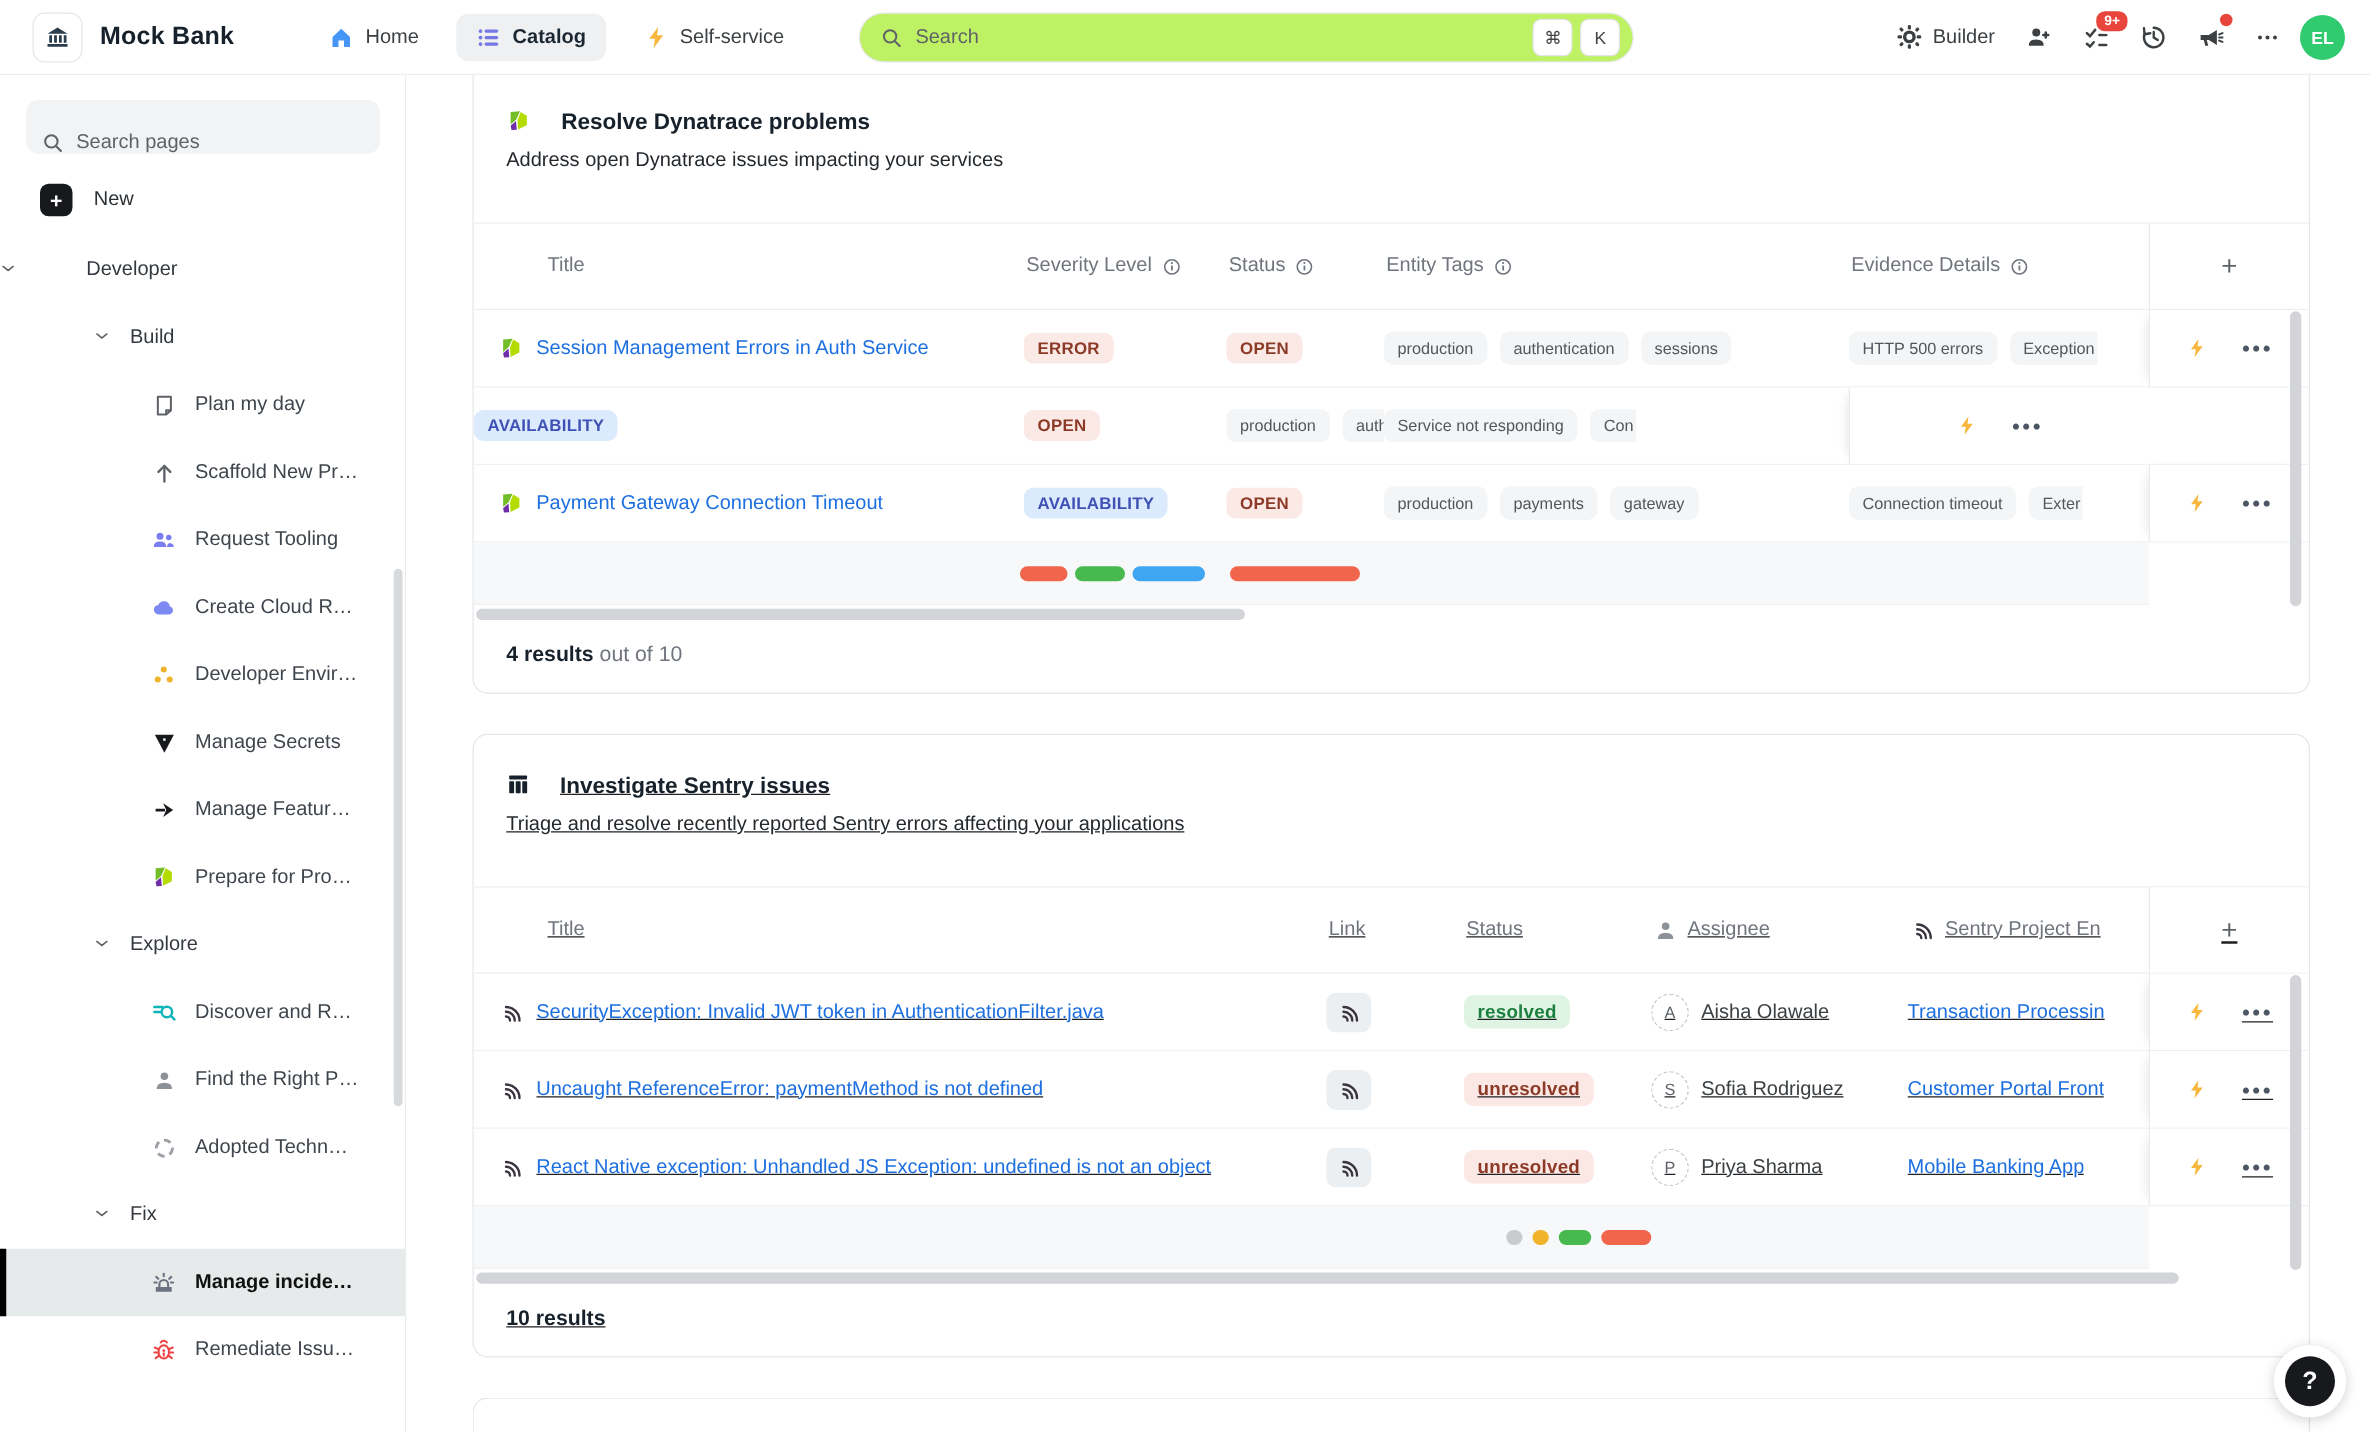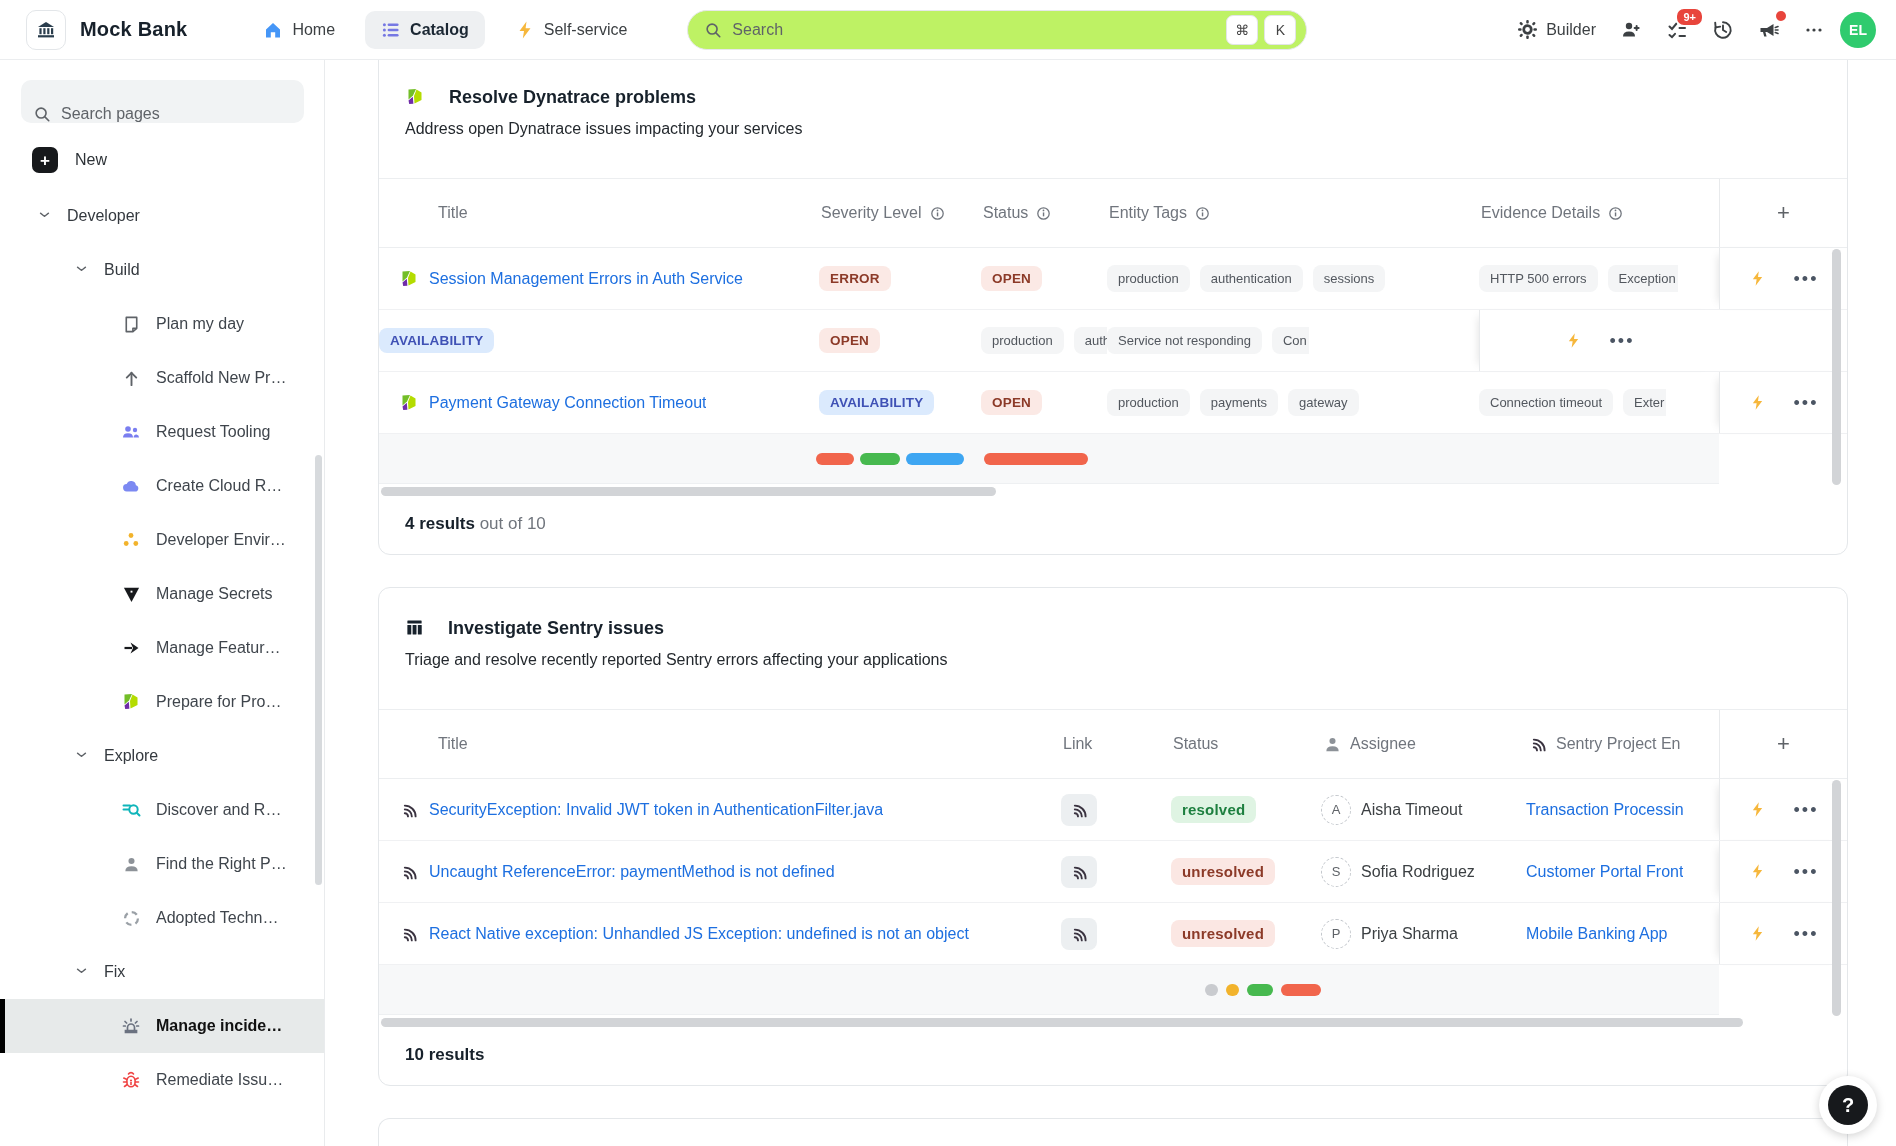--- a/index.html
+++ b/index.html
@@ -44,32 +44,32 @@
   .side-search input { border:none; outline:none; background:transparent; font-size:16px; margin-left:10px;
     color:#3c4043; width:100%; font-family:inherit; }
   .side-search input::placeholder { color:#5f6368; }
   .new-row { display:flex; align-items:center; gap:17px; padding:10px 0 10px 32px; margin:14px 0 6px 0;
     font-size:16px; color:#2d3237; cursor:pointer; }
   .plus-sq { width:26px; height:26px; background:#17191c; border-radius:7px; color:#fff; font-size:17px;
     font-weight:700; display:flex; align-items:center; justify-content:center; line-height:1; }
   .tree-row { height:54px; display:flex; align-items:center; font-size:16px; color:#3f454c;
     cursor:pointer; position:relative; }
   .tree-row .chev { color:#5f6368; font-size:12px; margin-right:16px; transform:scaleY(.8); }
-  .tree-row.group-0 { padding-left:38px; color:#34393f; }
+  .tree-row.group-0 { color:#34393f;gap:40px; }
   .tree-row.group-1 { padding-left:75px; color:#34393f; }
   .tree-row.leaf { padding-left:120px; }
   .tree-row .licon { width:22px; display:flex; justify-content:center; margin-right:14px; flex-shrink:0; }
   .tree-row.selected { background:#e7eaea; font-weight:700; color:#111; }
   .tree-row.selected::before { content:""; position:absolute; left:0; top:0; bottom:0; width:5px; background:#000; }
   .side-scroll { position:absolute; right:2px; top:395px; width:7px; height:430px; background:#d7dadd; border-radius:4px; }
 
   
   .card { border:1px solid #e4e7ea; border-radius:12px; background:#fff; }
   .card.first { margin-top:-14px; }
-  .card.second { margin-top:32px; }
+  .card.second { margin-top:32px;text-decoration:underline; }
   .card.sliver { margin-top:32px; height:40px; border-bottom:none; }
   .card-head { padding:40px 26px 0 26px; }
   .card.second .card-head { padding-top:30px; }
   .card-title-row { display:flex; align-items:flex-start; gap:24px; }
   .card-title { font-size:18px; font-weight:700; color:#17212b; }
   .card-sub { margin-top:12px; font-size:16px; color:#24292e; }
 
   .tablewrap { position:relative; margin-top:40px; }
   .trow { display:grid; align-items:center; }
   .w0 .trow { grid-template-columns:440px 162px 126px 372px 1fr 128px; }
@@ -755,21 +755,21 @@
                     </g>
                   </svg>
                 </span>
               </span>
             </div>
             <div class="cell">
               <span class="pill green">resolved</span>
             </div>
             <div class="cell">
               <span class="asg-avatar">A</span>
-              <span class="asg-name">Aisha Timeout</span>
+              <span class="asg-name">Aisha Olawale</span>
             </div>
             <div class="cell">
               <a class="link" href="#">Transaction Processin</a>
             </div>
             <div class="actions-col">
               <span class="icon">
                 <svg width="17" height="17" viewBox="0 0 20 20">
                   <path d="M11.5 1.5 L4.5 11 H9 L7.8 18.5 L15.5 8.2 H10.6 Z" fill="#f6b73c"></path>
                 </svg>
               </span>

